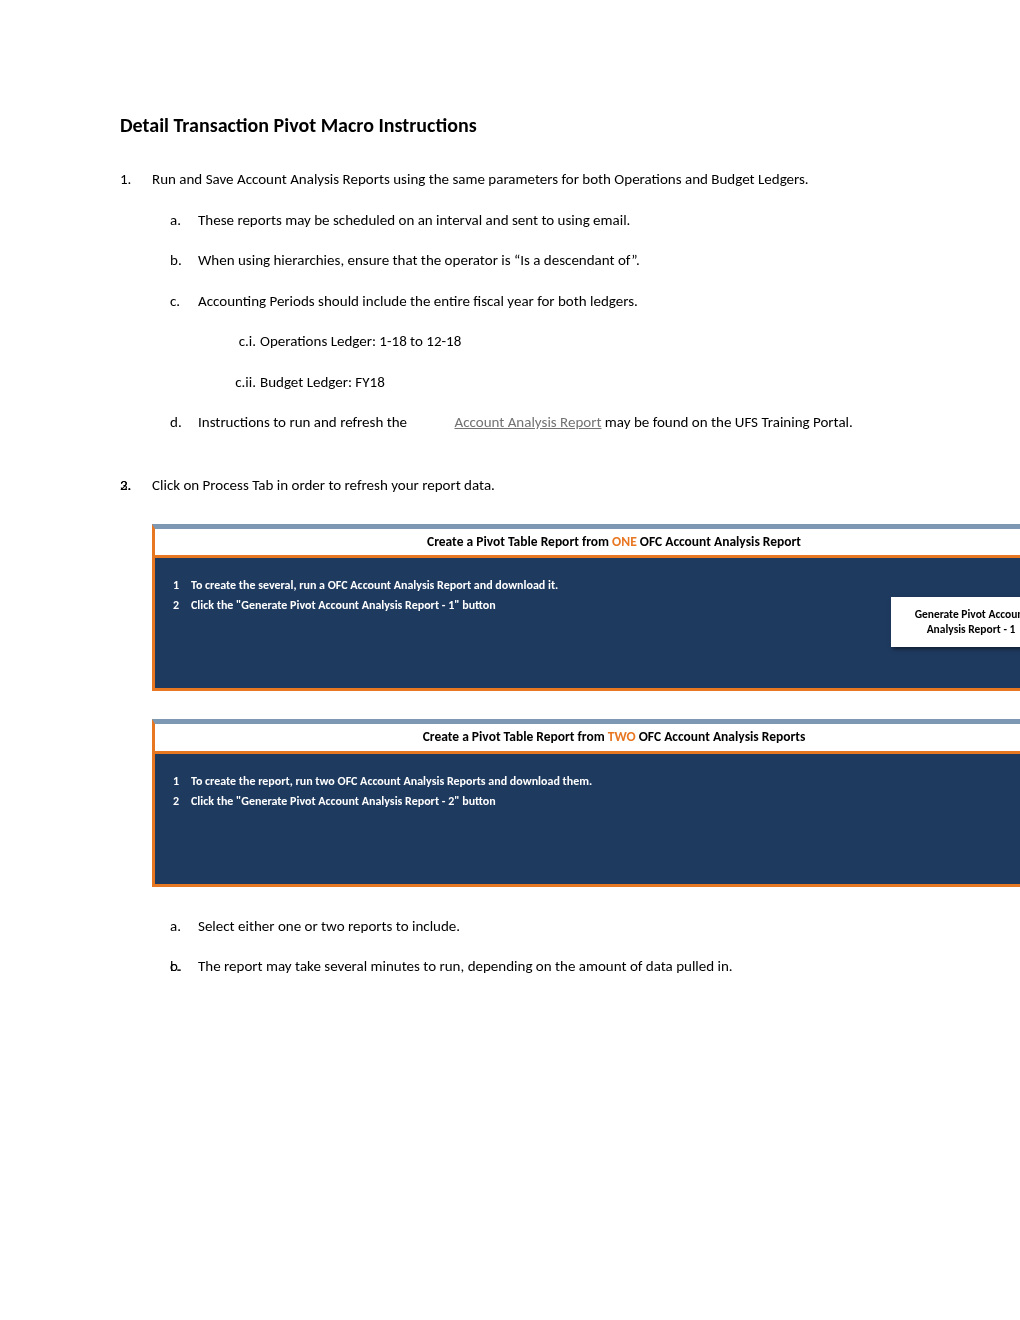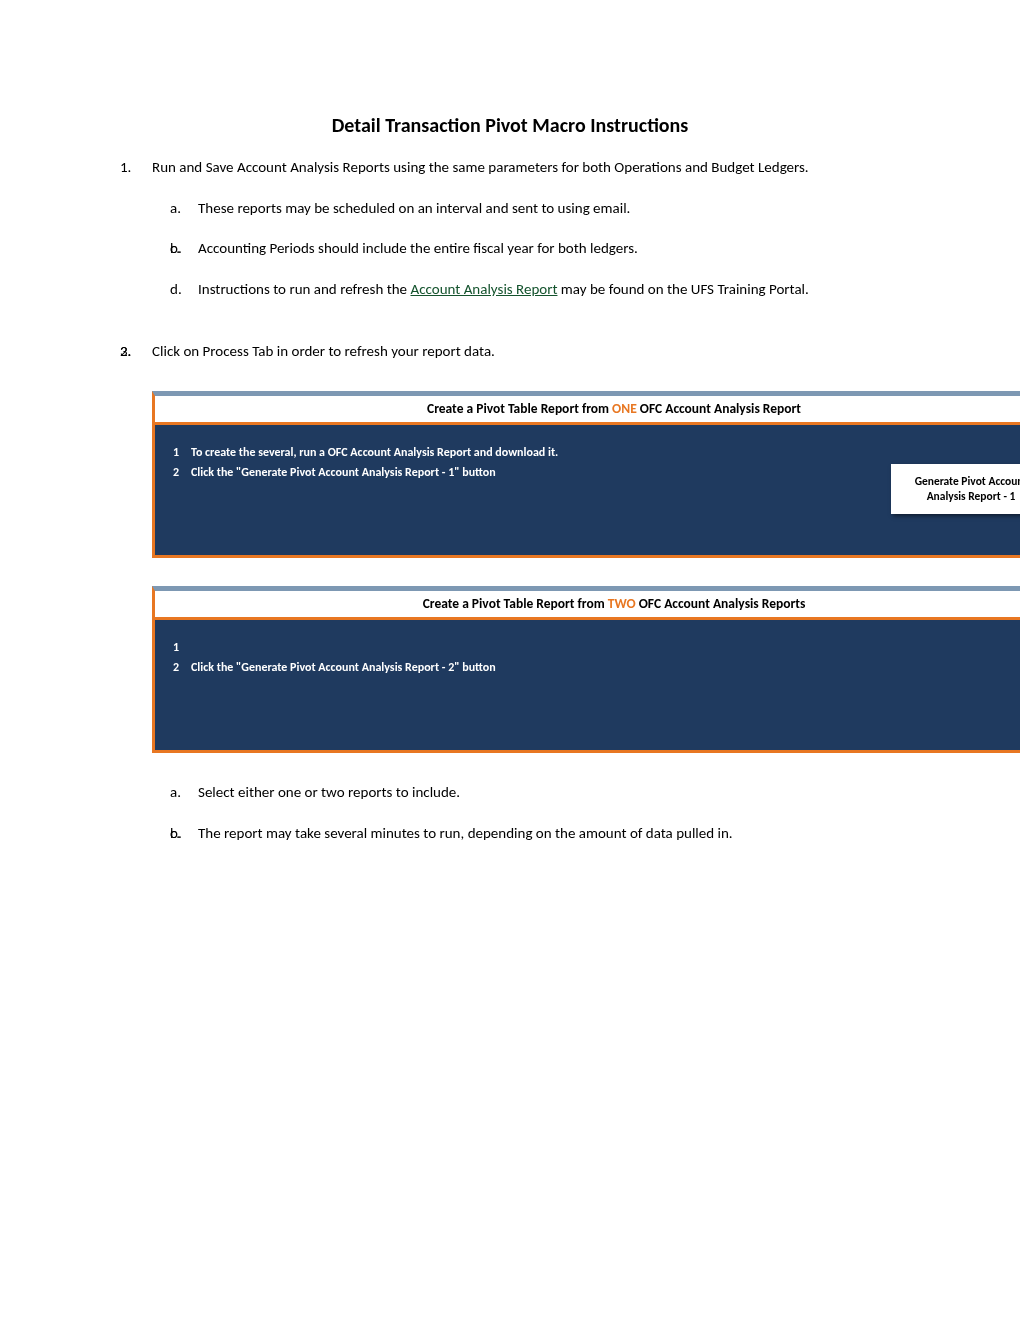--- a/index.html
+++ b/index.html
@@ -7,35 +7,34 @@
       font-family: Calibri, Arial, sans-serif;
       background: #fff;
       width: 1020px;
       height: 1320px;
       padding: 110px 120px 60px 120px;
       color: #000;
       font-size: 15px;
       line-height: 1.5;
     }
     h1 {
-      text-align: center;
       font-size: 20px;
       font-weight: bold;
-      margin-bottom: 16px;
+      margin-bottom: 28px;
     }
     ol.level1 { list-style: none; padding-left: 0; }
     ol.level1 > li { margin-bottom: 28px; padding-left: 32px; position: relative; }
     ol.level1 > li > .num { position: absolute; left: 0; top: 0; }
     .sub { list-style: none; padding-left: 0; margin-top: 18px; }
     .sub > li { margin-bottom: 18px; padding-left: 46px; position: relative; }
     .sub > li > .mark { position: absolute; left: 18px; top: 0; }
     .subsub { list-style: none; padding-left: 0; margin-top: 18px; }
     .subsub > li { margin-bottom: 18px; padding-left: 62px; position: relative; }
     .subsub > li > .mark { position: absolute; left: 18px; top: 0; width: 40px; text-align: right; }
-    a.link { color: #14532d; text-decoration: underline; }
+    a.link { color: #737373; text-decoration: underline; margin-left: 44px; }
     .panel-wrap { margin: 18px 0 28px 32px; width: 924px; border: 3px solid #e87722; border-top: 5px solid #7d98b3; }
     .panel-header { background: #fff; text-align: center; font-weight: bold; font-size: 13.5px; padding: 3px 0; border-bottom: 3px solid #e87722; }
     .orange { color: #e87722; }
     .panel-body { background: #1f3a5f; color: #fff; padding: 18px 18px 40px 18px; position: relative; min-height: 130px; }
     .instr-row { display: flex; align-items: flex-start; font-size: 12px; margin-bottom: 2px; }
     .instr-row .inum { width: 18px; font-weight: bold; flex-shrink: 0; }
     .instr-row .itxt { font-weight: bold; }
     .gen-btn { position: absolute; right: 22px; top: 39px; width: 160px; background: #fff; color: #000; font-size: 11.5px; font-weight: bold; text-align: center; padding: 10px 6px; line-height: 1.3; box-shadow: 2px 2px 4px rgba(0,0,0,0.5); }
   </style>
 </head>
@@ -48,24 +47,35 @@
   <li>
     <span class="num">1.</span>
     <span>Run and Save Account Analysis Reports using the same parameters for both Operations and Budget Ledgers.</span>
     <ul class="sub">
       <li>
         <span class="mark">a.</span>
         <span>These reports may be scheduled on an interval and sent to using email.</span>
       </li>
       <li>
         <span class="mark">b.</span>
+        <span>When using hierarchies, ensure that the operator is “Is a descendant of”.</span>
       </li>
       <li>
         <span class="mark">c.</span>
         <span>Accounting Periods should include the entire fiscal year for both ledgers.</span>
+        <ul class="subsub">
+          <li>
+            <span class="mark">c.i.</span>
+            <span>Operations Ledger: 1-18 to 12-18</span>
+          </li>
+          <li>
+            <span class="mark">c.ii.</span>
+            <span>Budget Ledger: FY18</span>
+          </li>
+        </ul>
       </li>
       <li>
         <span class="mark">d.</span>
         <span>Instructions to run and refresh the </span><a href="#" class="link">Account Analysis Report</a><span> may be found on the UFS Training Portal.</span>
       </li>
     </ul>
   </li>
 
   <li style="margin-top:40px;">
     <span class="num">2.</span>
@@ -95,20 +105,21 @@
   </div>
 </div>
 
 <div class="panel-wrap">
   <div class="panel-header">
     <span>Create a Pivot Table Report from </span><span class="orange">TWO</span><span> OFC Account Analysis Reports</span>
   </div>
   <div class="panel-body">
     <div class="instr-row">
       <span class="inum">1</span>
+      <span class="itxt">To create the report, run two OFC Account Analysis Reports and download them.</span>
     </div>
     <div class="instr-row">
       <span class="inum">2</span>
       <span class="itxt">Click the "Generate Pivot Account Analysis Report - 2" button</span>
     </div>
   </div>
 </div>
 
 <ul class="sub" style="margin-left:32px;">
   <li>

